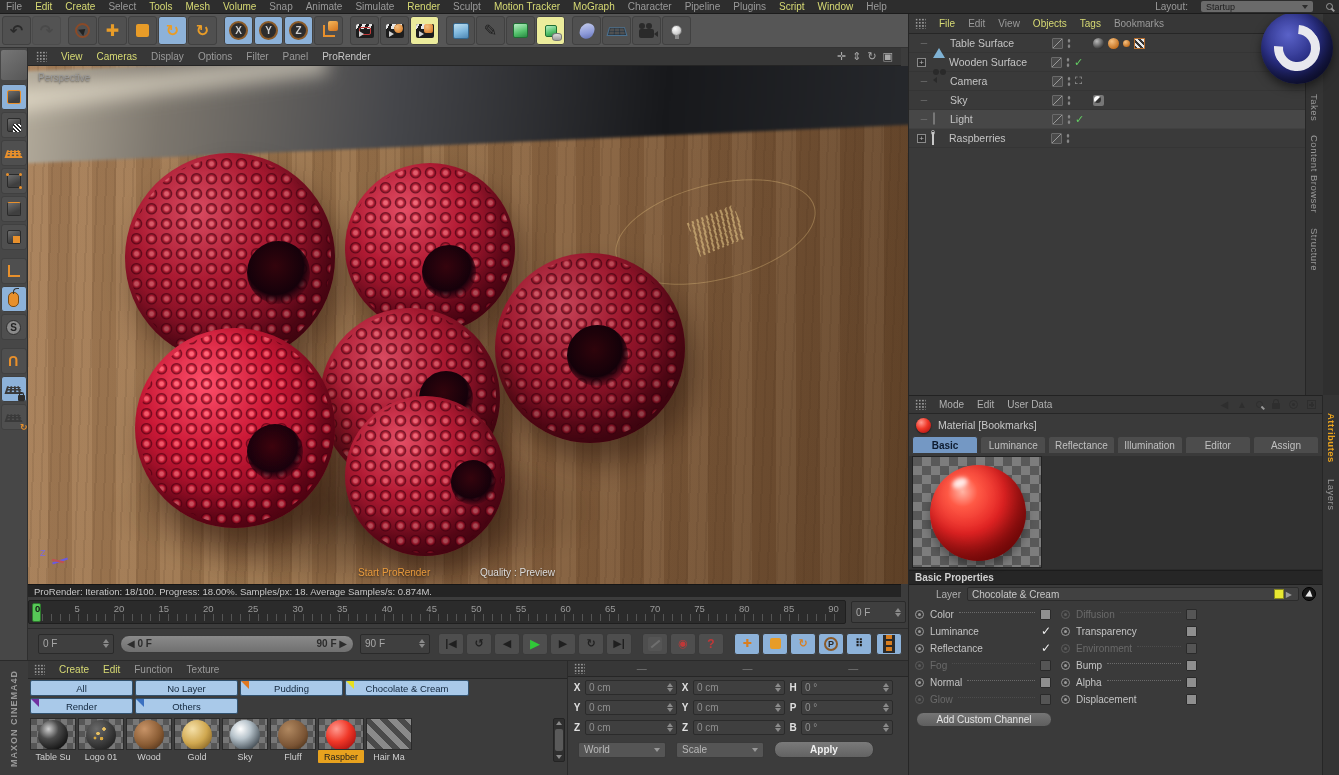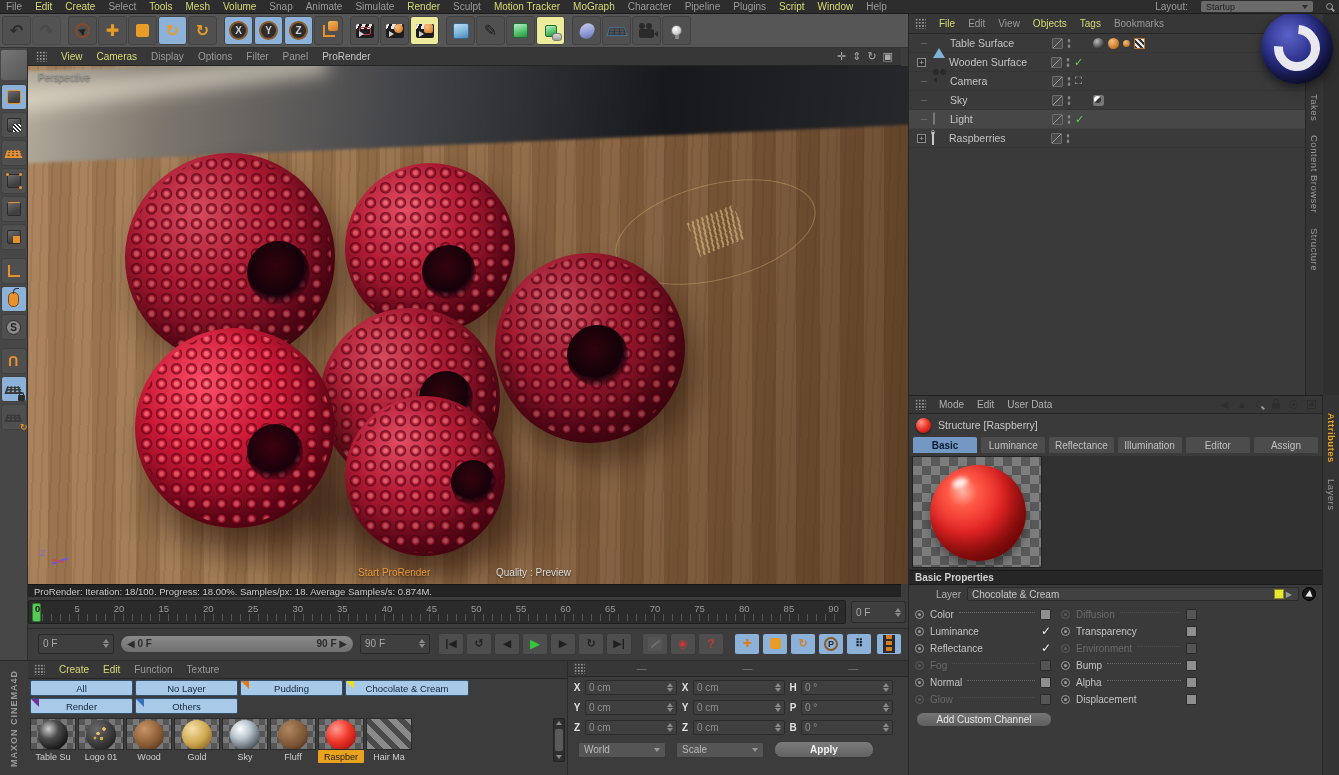--- a/index.html
+++ b/index.html
@@ -506,21 +506,21 @@
           <span class="hole" style="left:66%;top:40%;width:28%;height:28%;"></span>
         </div>
 
       <span class="vlabel">Perspective</span>
       <div class="gizmo">
         <span class="gz">Z</span>
         <span class="ax" style="background:#6a5ae0;transform:rotate(-18deg);"></span>
         <span class="ax" style="background:#c05050;transform:rotate(12deg);width:12px;"></span>
       </div>
       <span class="ovtext" style="left:330px;color:#e89a3c;">Start ProRender</span>
-      <span class="ovtext" style="left:468px;color:#dcdcdc;">Quality : Preview</span>
+      <span class="ovtext" style="left:452px;color:#dcdcdc;">Quality : Preview</span>
     </div>
     <div class="vstatus">
         <span>ProRender: Iteration: 18/100. Progress: 18.00%. Samples/px: 18. Average Samples/s: 0.874M.</span>
       </div>
   </div>
 
   <div class="timeline">
     <div class="ruler">
       <span class="phead"></span>
       <span class="tick0">0</span>
@@ -900,21 +900,21 @@
           <span class="aicon">◀</span>
           <span class="aicon">▲</span>
           <span class="mag" style="border-color:#2e2e2e;"></span>
           <span class="lockico"></span>
           <span class="circico"></span>
           <span class="plusbox"></span>
         </span>
       </div>
       <div class="attrtitle">
         <span class="matdot"></span>
-        <span>Structure [Raspberry]</span>
+        <span>Material [Bookmarks]</span>
       </div>
       <div class="atabs">
         <div class="atab act">
             <span>Basic</span>
           </div>
         <div class="atab">
             <span>Luminance</span>
           </div>
         <div class="atab">
             <span>Reflectance</span>

